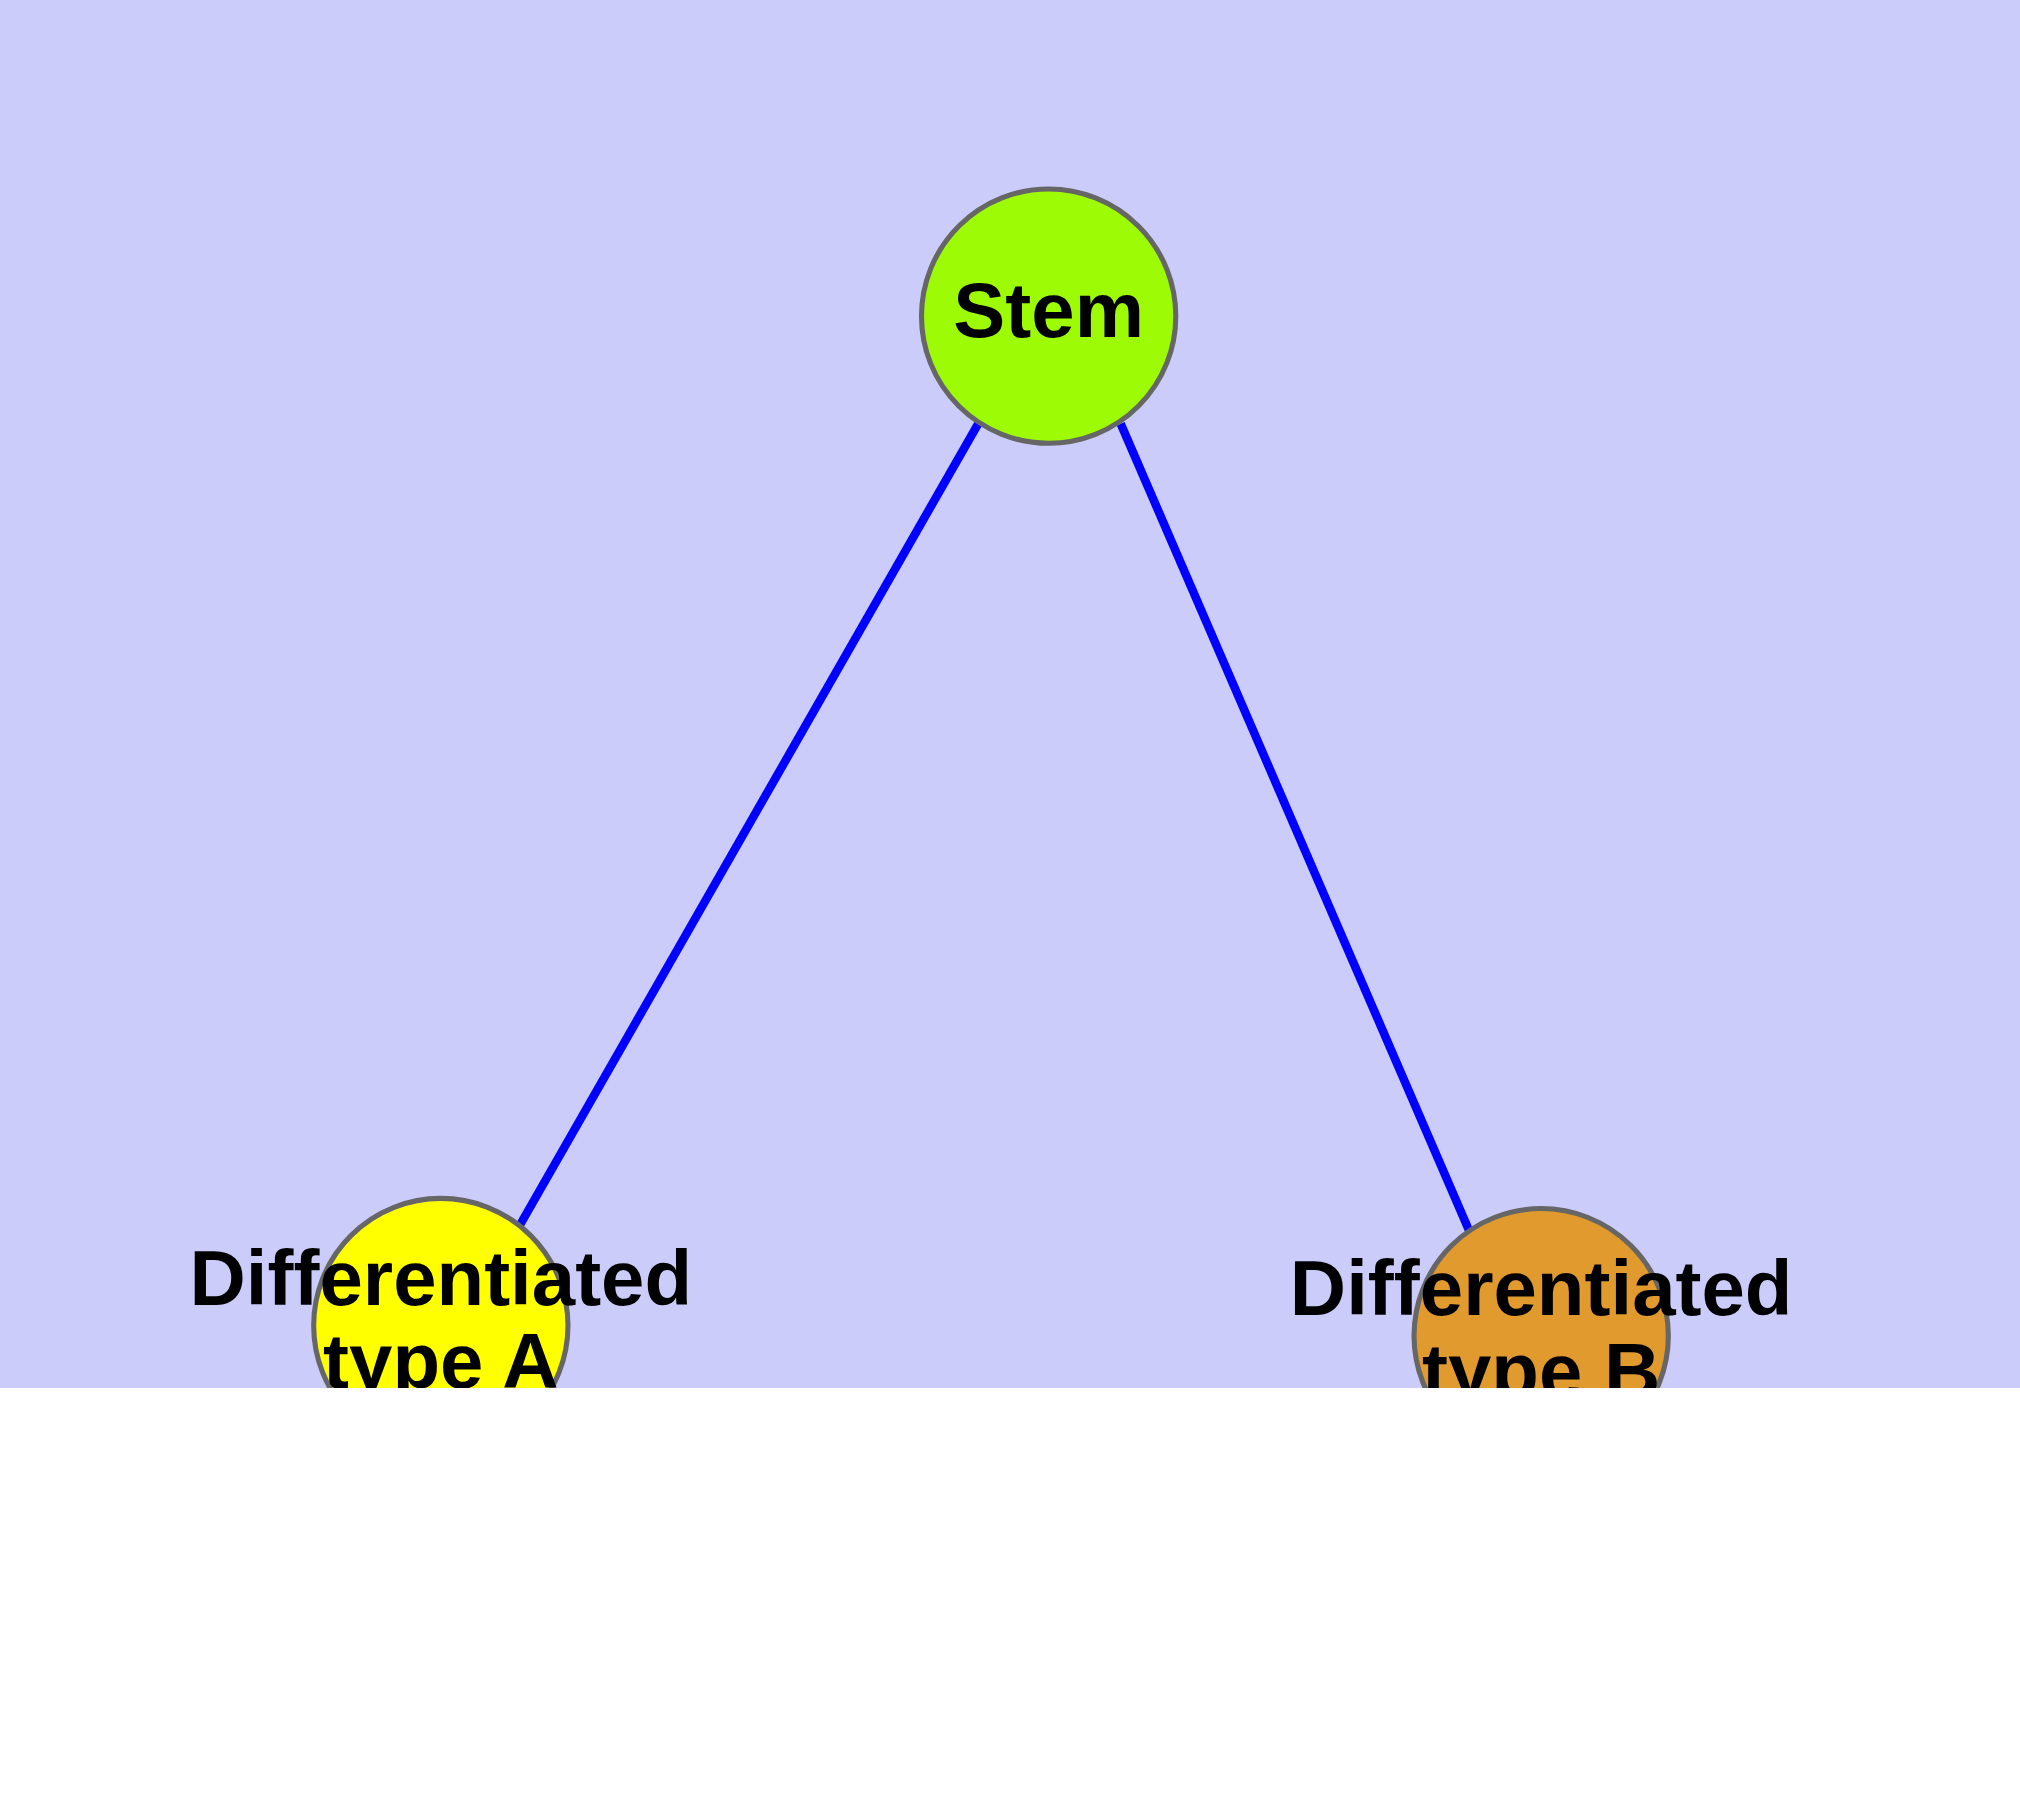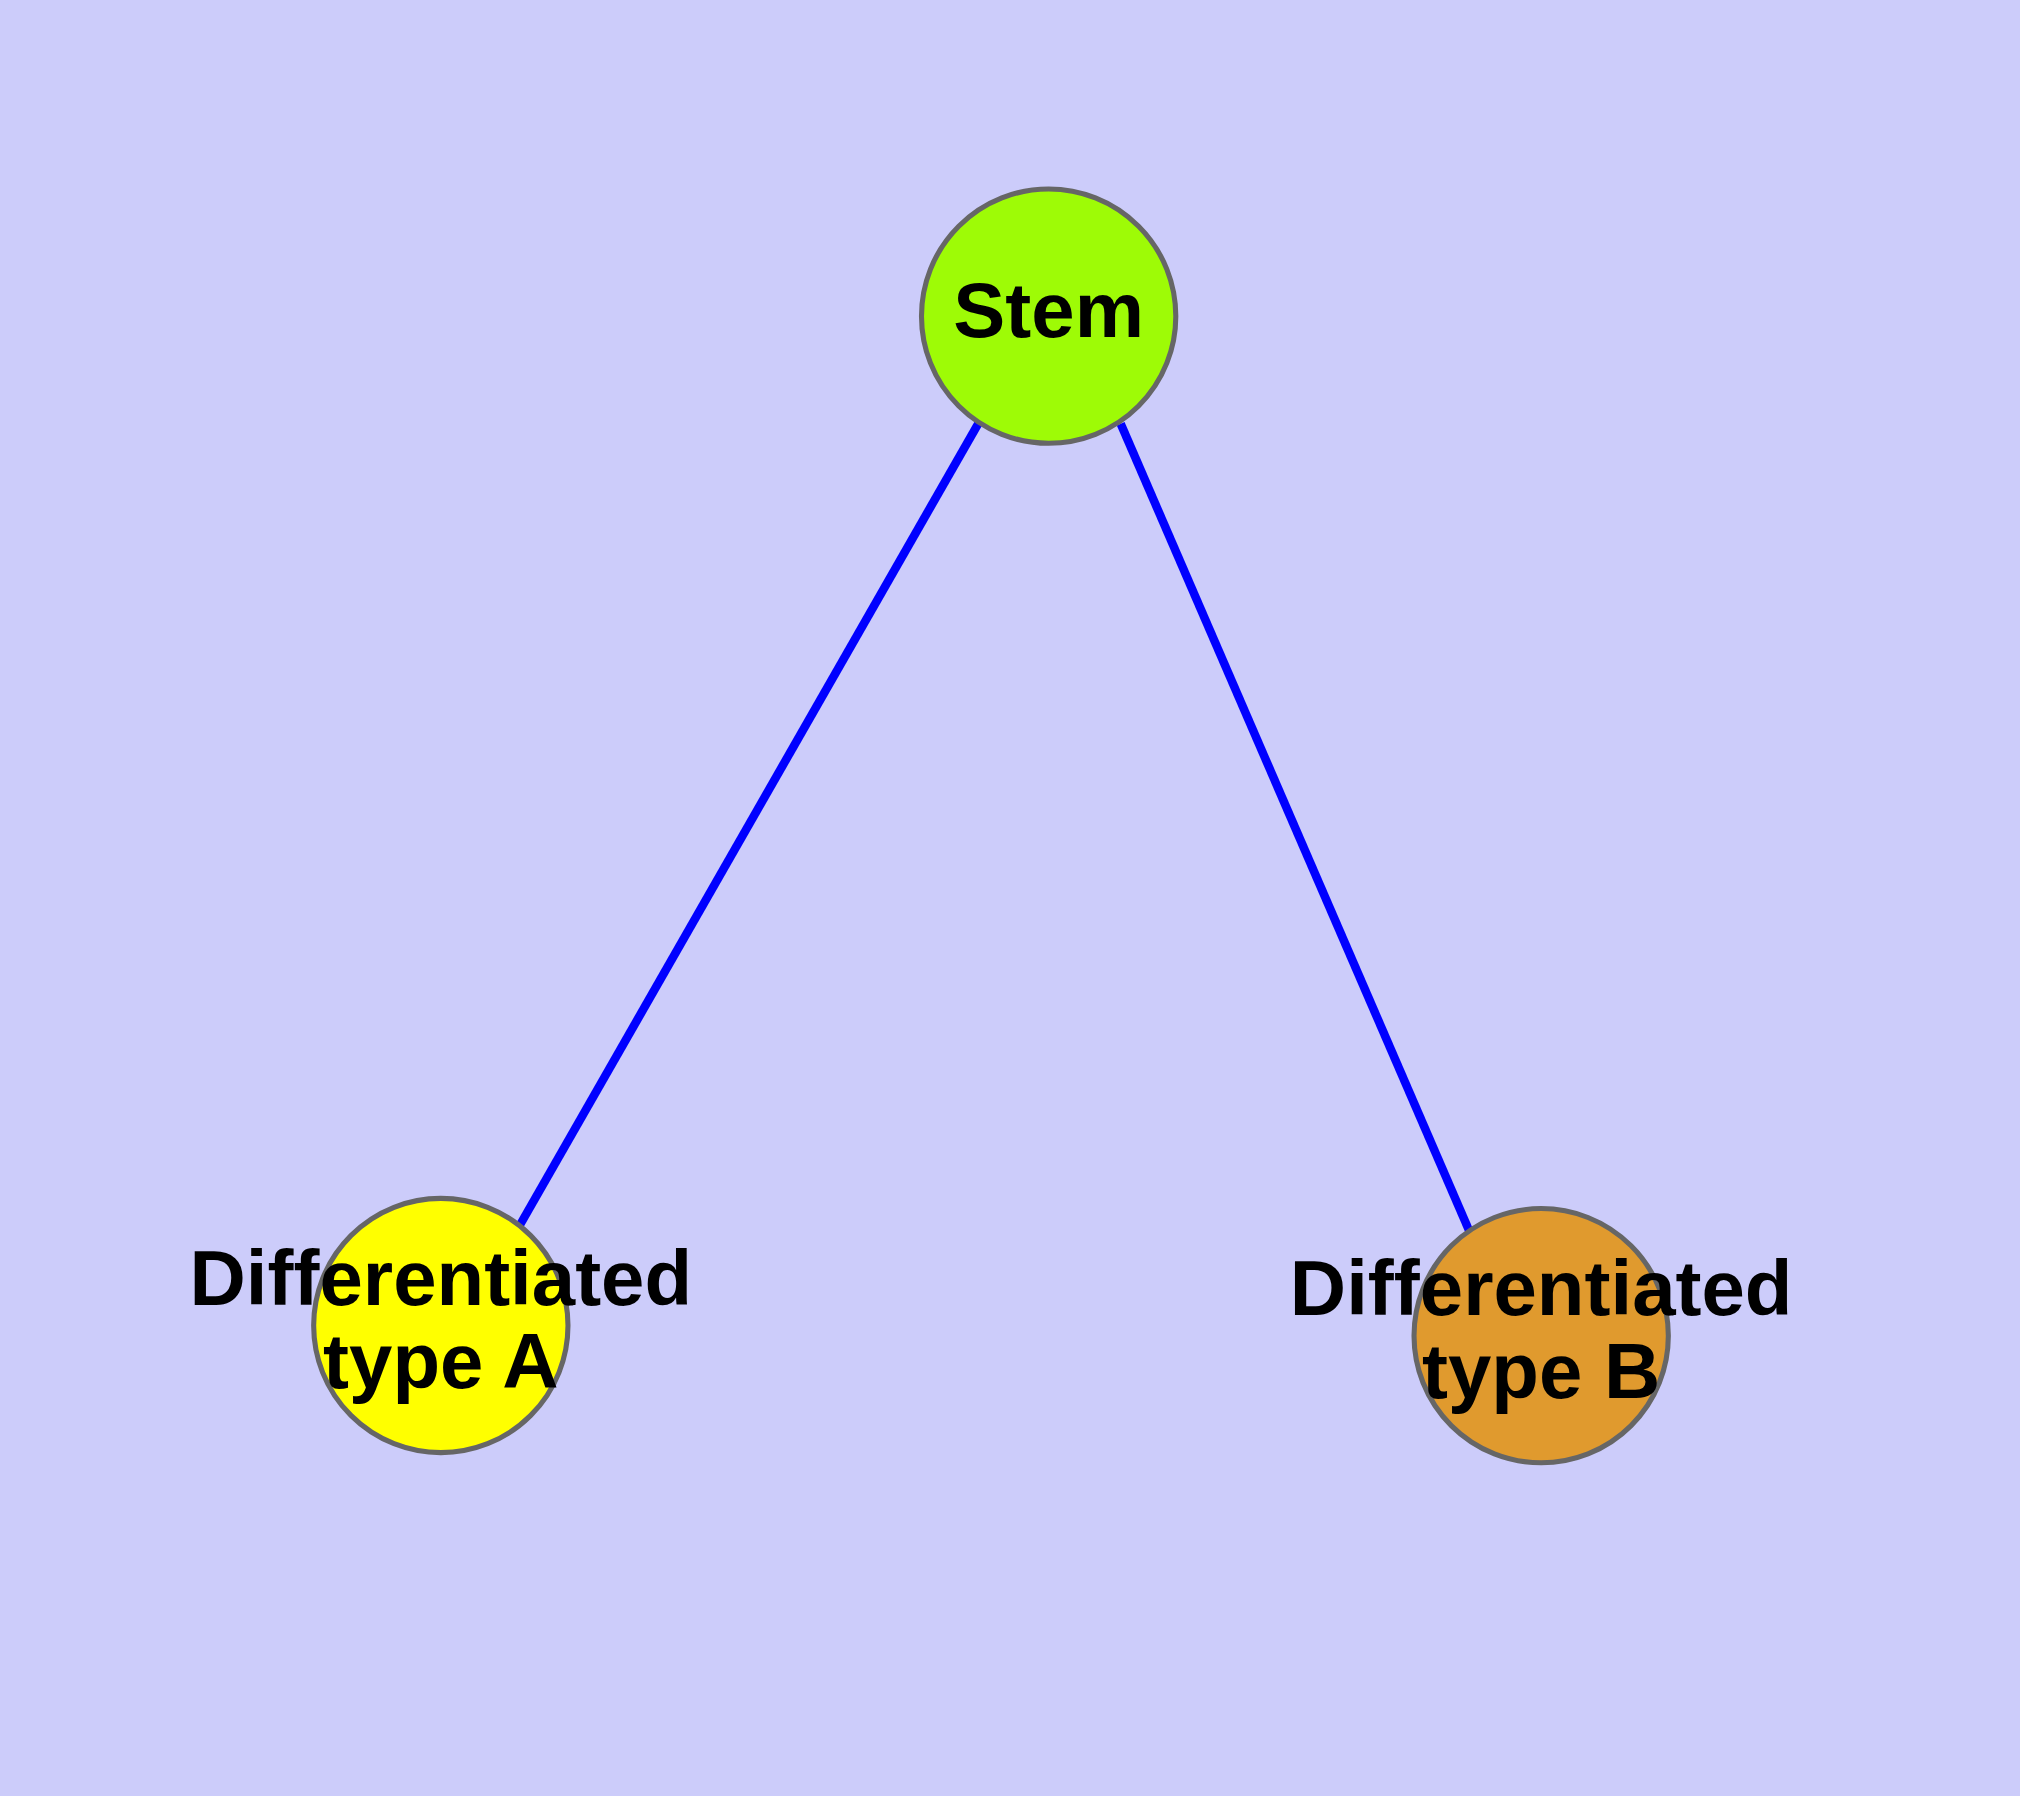--- a/index.html
+++ b/index.html
@@ -34,21 +34,21 @@
     font-weight: bold;
     font-size: 92px;
     fill: #000000;
     text-anchor: middle;
     dominant-baseline: middle;
   }
 </style>
 </head>
 <body>
 
-<div id="canvas" style="width: 2021px; height: 1796px; text-decoration: underline;">
+<div id="canvas" style="width: 2021px; height: 1388px; text-decoration: underline;">
   <svg id="graph-svg" viewBox="0 0 2384 2138" preserveAspectRatio="none" style="width: 2021px; height: 1812px;">
 
     <rect id="bg-rect" x="0" y="0" width="2384" height="2138" fill="#ccccfa"></rect>
 
     <g id="edges-group">
         <line x1="1155" y1="498" x2="613" y2="1446" stroke="#0000ff" stroke-width="10" class="edge-line"></line>
         <line x1="1322" y1="500" x2="1733" y2="1452" stroke="#0000ff" stroke-width="10" class="edge-line"></line>
       </g>
     <g id="nodes-group">
         <circle cx="1237" cy="373" r="150" fill="#9efb06" stroke="#666666" stroke-width="6" class="node-circle"></circle>

